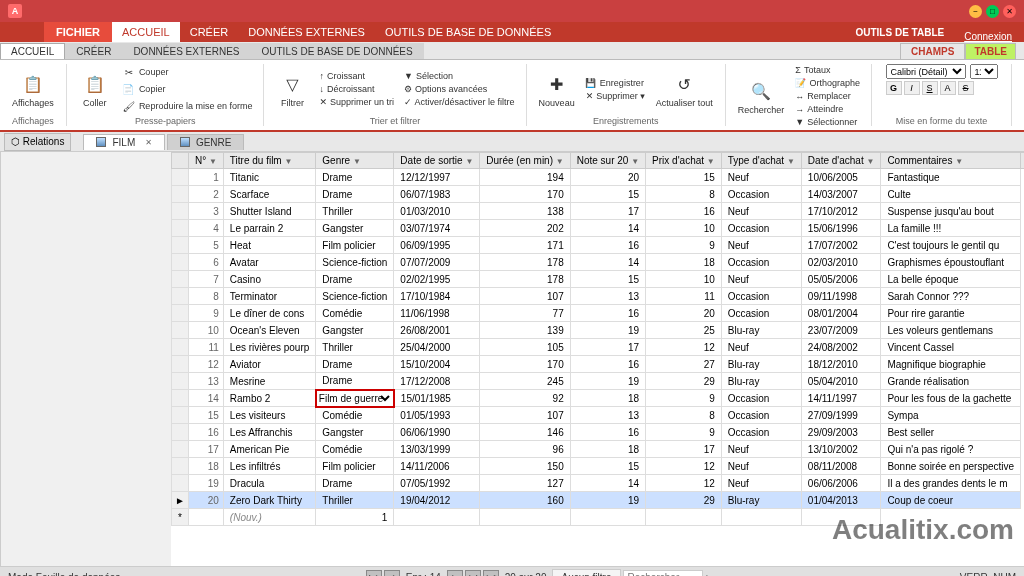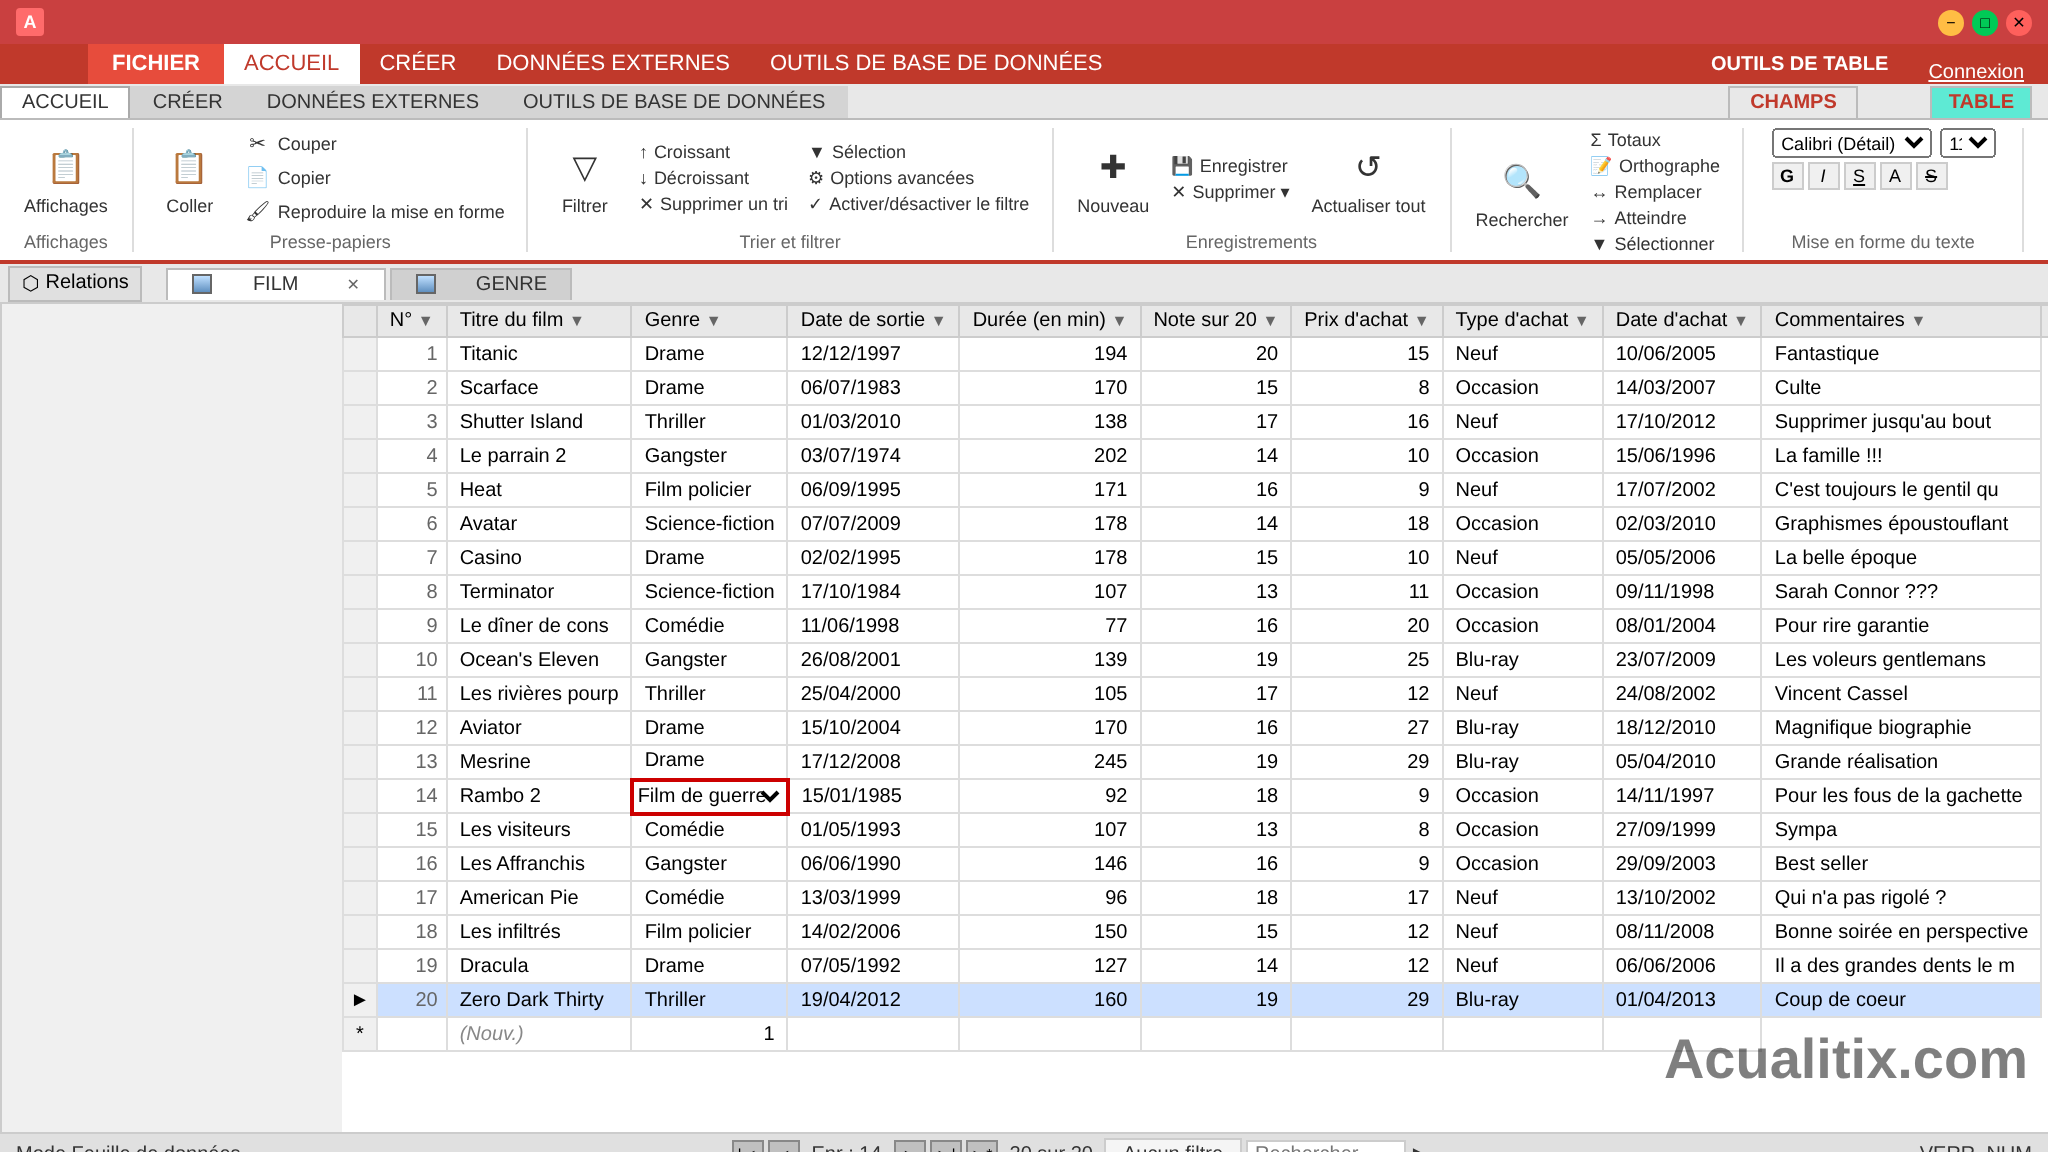--- a/index.html
+++ b/index.html
@@ -142,21 +142,21 @@
     .object-tab {
       padding: 2px 12px;
       font-size: 10px;
       cursor: pointer;
       border: 1px solid #bbb;
       border-bottom: none;
       background: #d0d0d0;
       color: #333;
       display: flex;
       align-items: center;
-      gap: 20px;
+      gap: 6px;
       text-align: center;
     }
     .object-tab.active { background: white; }
 
     
     .table-container {
       flex: 1;
       overflow: auto;
       background: white;
     }
@@ -276,21 +276,21 @@
 
   <div style="padding: 2px 10px; font-size: 10px; cursor: pointer; border-top: 1px solid rgb(170, 170, 170); border-right: 1px solid rgb(170, 170, 170); border-left: 1px solid rgb(170, 170, 170); border-image: initial; border-bottom: none rgb(170, 170, 170); background: white; color: rgb(51, 51, 51); display: flex; align-items: center;">ACCUEIL</div>
       <div style="padding: 2px 10px; font-size: 10px; cursor: pointer; border-top: 1px solid transparent; border-right: 1px solid transparent; border-left: 1px solid transparent; border-image: initial; border-bottom: none; background: rgb(212, 212, 212); color: rgb(51, 51, 51); display: flex; align-items: center;">CRÉER</div>
       <div style="padding: 2px 10px; font-size: 10px; cursor: pointer; border-top: 1px solid transparent; border-right: 1px solid transparent; border-left: 1px solid transparent; border-image: initial; border-bottom: none; background: rgb(212, 212, 212); color: rgb(51, 51, 51); display: flex; align-items: center;">DONNÉES EXTERNES</div>
       <div style="padding: 2px 10px; font-size: 10px; cursor: pointer; border-top: 1px solid transparent; border-right: 1px solid transparent; border-left: 1px solid transparent; border-image: initial; border-bottom: none; background: rgb(212, 212, 212); color: rgb(51, 51, 51); display: flex; align-items: center;">OUTILS DE BASE DE DONNÉES</div>
     </div>
   <div style="margin-left:auto; display:flex; align-items:flex-end; padding:0 8px;">
     <div id="tools-tabs" style="display:flex;">
 
     <div style="padding: 2px 10px; font-size: 10px; cursor: pointer; border-top: 1px solid rgb(187, 187, 187); border-right: 1px solid rgb(187, 187, 187); border-left: 1px solid rgb(187, 187, 187); border-image: initial; border-bottom: none; background: rgb(232, 232, 232); color: rgb(192, 57, 43); font-weight: bold; display: flex; align-items: flex-end;">CHAMPS</div>
-        <div style="padding: 2px 8px; font-size: 10px; cursor: pointer; border-top: 1px solid rgb(187, 187, 187); border-right: 1px solid rgb(187, 187, 187); border-left: 1px solid rgb(187, 187, 187); border-image: initial; border-bottom: none; background: #5eead4; color: rgb(192, 57, 43); font-weight: bold; display: flex; align-items: flex-end; margin-left: 36px;">TABLE</div>
+        <div style="padding: 2px 8px; font-size: 10px; cursor: pointer; border-top: 1px solid rgb(187, 187, 187); border-right: 1px solid rgb(187, 187, 187); border-left: 1px solid rgb(187, 187, 187); border-image: initial; border-bottom: none; background: #bef264; color: rgb(192, 57, 43); font-weight: bold; display: flex; align-items: flex-end;">TABLE</div>
       </div>
   </div>
 </div>
 
 <div class="ribbon">
 
   <div class="ribbon-group">
     <div class="ribbon-group-content">
       <div class="ribbon-btn">
         <div class="icon">📋</div>
@@ -535,21 +535,21 @@
               <td style="width: 14px; text-align: center; background: rgb(240, 240, 240); padding: 0px 2px;"></td>
               <td class="row-num">3</td>
               <td>Shutter Island</td>
               <td>Thriller</td>
               <td>01/03/2010</td>
               <td style="text-align: right;">138</td>
               <td style="text-align: right;">17</td>
               <td style="text-align: right;">16</td>
               <td>Neuf</td>
               <td>17/10/2012</td>
-              <td>Supprimer jusqu'au bout</td>
+              <td>Suspense jusqu'au bout</td>
             </tr>
             <tr>
               <td style="width: 14px; text-align: center; background: rgb(240, 240, 240); padding: 0px 2px;"></td>
               <td class="row-num">4</td>
               <td>Le parrain 2</td>
               <td>Gangster</td>
               <td>03/07/1974</td>
               <td style="text-align: right;">202</td>
               <td style="text-align: right;">14</td>
               <td style="text-align: right;">10</td>
@@ -724,21 +724,21 @@
               <td style="text-align: right;">17</td>
               <td>Neuf</td>
               <td>13/10/2002</td>
               <td>Qui n'a pas rigolé ?</td>
             </tr>
             <tr>
               <td style="width: 14px; text-align: center; background: rgb(240, 240, 240); padding: 0px 2px;"></td>
               <td class="row-num">18</td>
               <td>Les infiltrés</td>
               <td>Film policier</td>
-              <td>14/02/2006</td>
+              <td>14/11/2006</td>
               <td style="text-align: right;">150</td>
               <td style="text-align: right;">15</td>
               <td style="text-align: right;">12</td>
               <td>Neuf</td>
               <td>08/11/2008</td>
               <td>Bonne soirée en perspective</td>
             </tr>
             <tr>
               <td style="width: 14px; text-align: center; background: rgb(240, 240, 240); padding: 0px 2px;"></td>
               <td class="row-num">19</td>

